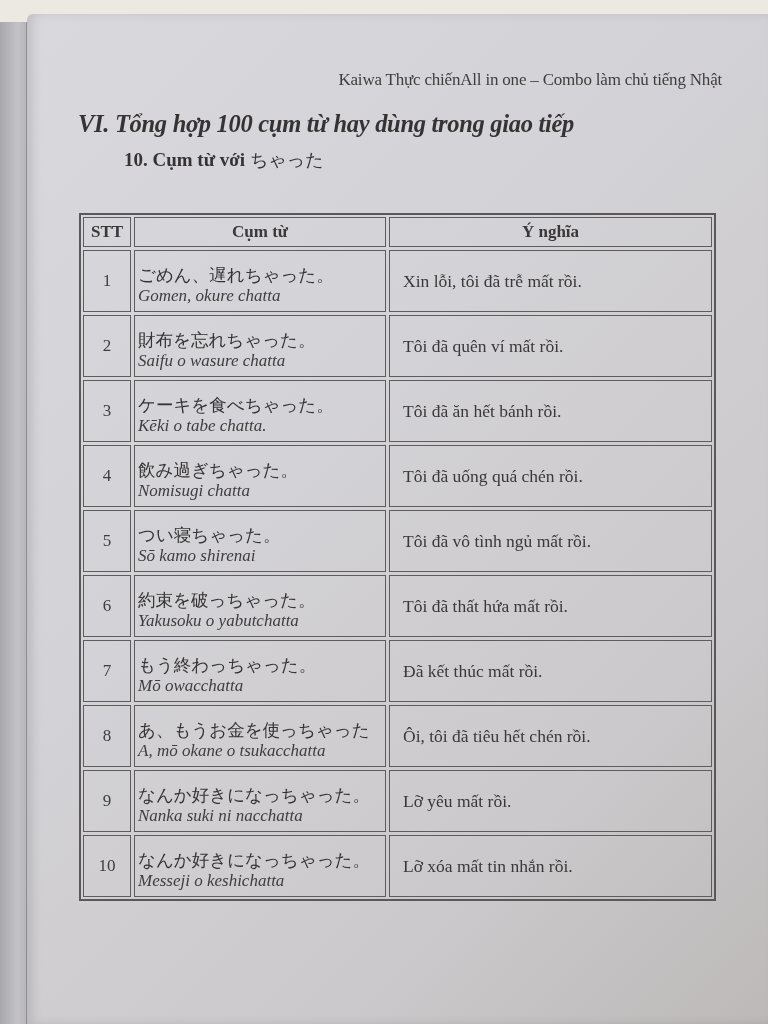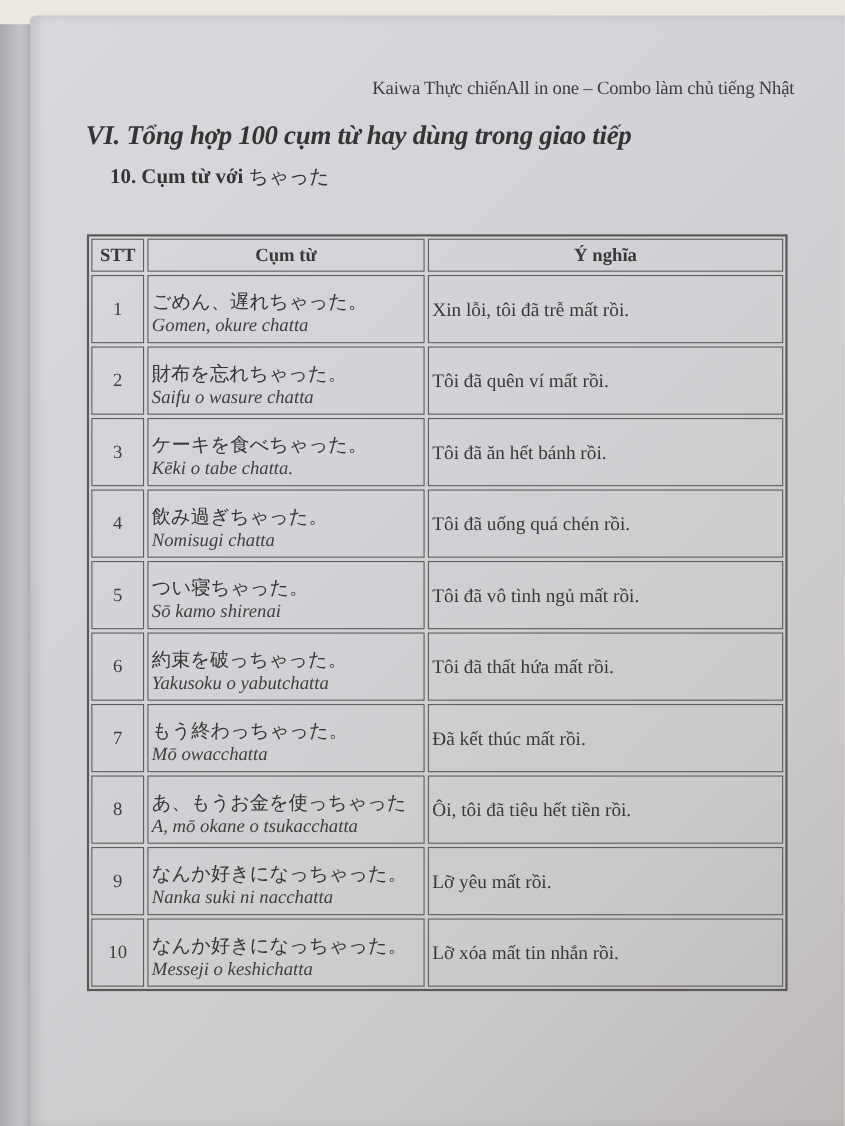--- a/index.html
+++ b/index.html
@@ -50,21 +50,21 @@
       position: absolute;
       left: 78px; top: 110px;
       font-size: 24.5px;
       font-weight: bold;
       color: #353333;
       letter-spacing: -0.3px;
       font-style: italic;
     }
     .subsection-title {
       position: absolute;
-      left: 100px; top: 148px;
+      left: 124px; top: 148px;
       font-size: 19px;
       font-weight: bold;
       color: #353333;
     }
     .subsection-title .jp {
       font-family: "DejaVu Sans", sans-serif;
       font-weight: normal;
       font-size: 18px;
     }
     .phrase-table {
@@ -81,21 +81,21 @@
       margin-bottom: 3px;
     }
     .row:last-child { margin-bottom: 0; }
     .cell {
       border: 1.5px solid #5e5c5c;
       box-sizing: border-box;
       display: flex;
     }
     .c-stt { width: 48px; justify-content: center; align-items: center; }
     .c-phrase { width: 252px; flex-direction: column; justify-content: center; padding-left: 3px; }
-    .c-meaning { flex: 1; align-items: center; padding-left: 3px; }
+    .c-meaning { flex: 1; align-items: center; padding-left: 13px; }
     .header-row .cell {
       height: 30px;
       justify-content: center;
       align-items: center;
       font-weight: bold;
       font-size: 17px;
       color: #3a3838;
       padding-left: 0;
     }
     .body-row .cell { height: 62px; }
@@ -243,21 +243,21 @@
 
   <div class="row body-row">
     <div class="cell c-stt">
         <span class="stt-num">8</span>
       </div>
     <div class="cell c-phrase">
       <div class="jp-line">あ、もうお金を使っちゃった</div>
       <div class="romaji">A, mō okane o tsukacchatta</div>
     </div>
     <div class="cell c-meaning">
-        <span class="meaning-text">Ôi, tôi đã tiêu hết tiền rồi.</span>
+        <span class="meaning-text">Ôi, tôi đã tiêu hết chén rồi.</span>
       </div>
   </div>
 
   <div class="row body-row">
     <div class="cell c-stt">
         <span class="stt-num">9</span>
       </div>
     <div class="cell c-phrase">
       <div class="jp-line">なんか好きになっちゃった。</div>
       <div class="romaji">Nanka suki ni nacchatta</div>

